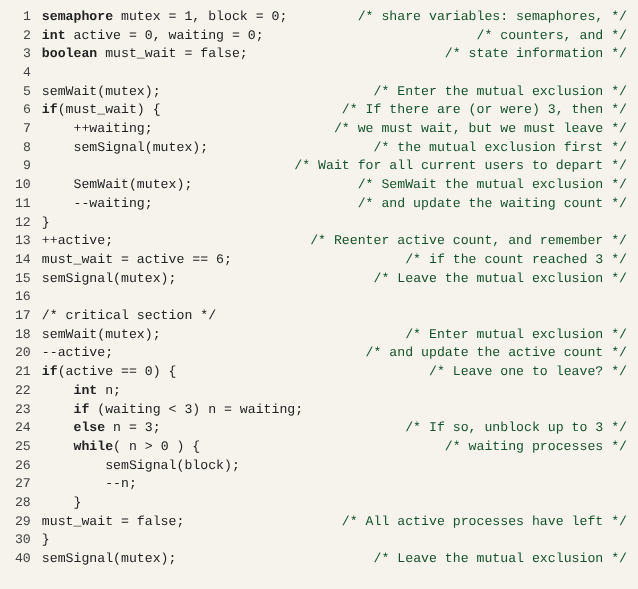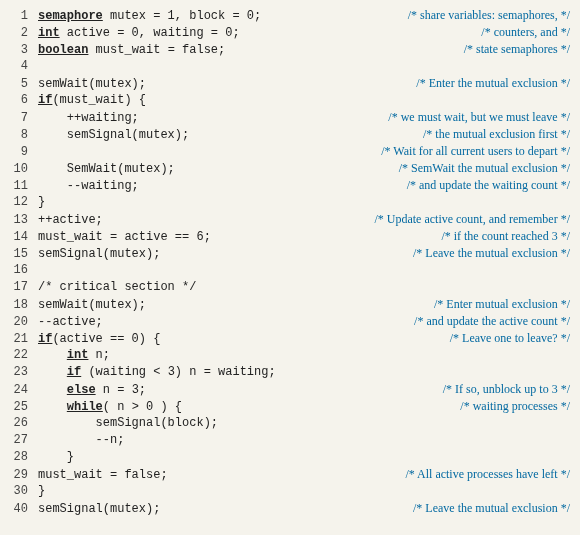--- a/index.html
+++ b/index.html
@@ -27,49 +27,47 @@
     text-align: right;
     color: #444;
     flex-shrink: 0;
     padding-right: 10px;
   }
   .code {
     flex: 0 0 auto;
   }
   .kw {
     font-weight: bold;
-    text-decoration: underline;
   }
   .spacer {
     flex: 1 1 auto;
   }
   .comment {
-    color: #0369a1;
+    color: #14532d;
     text-align: right;
     flex-shrink: 0;
-    font-family: Liberation Serif, serif;
   }
 </style>
 </head>
 <body>
 
 <div class="code-container" id="listing">
     <div class="line"><span class="lineno">1</span><span class="code"><span class="kw">semaphore</span><span> mutex = 1, block = 0;</span></span><span class="spacer"></span><span class="comment">/* share variables: semaphores, */</span></div>
     <div class="line"><span class="lineno">2</span><span class="code"><span class="kw">int</span><span> active = 0, waiting = 0;</span></span><span class="spacer"></span><span class="comment">/* counters, and */</span></div>
-    <div class="line"><span class="lineno">3</span><span class="code"><span class="kw">boolean</span><span> must_wait = false;</span></span><span class="spacer"></span><span class="comment">/* state semaphores */</span></div>
+    <div class="line"><span class="lineno">3</span><span class="code"><span class="kw">boolean</span><span> must_wait = false;</span></span><span class="spacer"></span><span class="comment">/* state information */</span></div>
     <div class="line"><span class="lineno">4</span><span class="code"><span></span></span><span class="spacer"></span></div>
     <div class="line"><span class="lineno">5</span><span class="code"><span>semWait(mutex);</span></span><span class="spacer"></span><span class="comment">/* Enter the mutual exclusion */</span></div>
-    <div class="line"><span class="lineno">6</span><span class="code"><span class="kw">if</span><span>(must_wait) {</span></span><span class="spacer"></span></div>
+    <div class="line"><span class="lineno">6</span><span class="code"><span class="kw">if</span><span>(must_wait) {</span></span><span class="spacer"></span><span class="comment">/* If there are (or were) 3, then */</span></div>
     <div class="line"><span class="lineno">7</span><span class="code"><span>    ++waiting;</span></span><span class="spacer"></span><span class="comment">/* we must wait, but we must leave */</span></div>
     <div class="line"><span class="lineno">8</span><span class="code"><span>    semSignal(mutex);</span></span><span class="spacer"></span><span class="comment">/* the mutual exclusion first */</span></div>
     <div class="line"><span class="lineno">9</span><span class="spacer"></span><span class="comment">/* Wait for all current users to depart */</span></div>
     <div class="line"><span class="lineno">10</span><span class="code"><span>    SemWait(mutex);</span></span><span class="spacer"></span><span class="comment">/* SemWait the mutual exclusion */</span></div>
     <div class="line"><span class="lineno">11</span><span class="code"><span>    --waiting;</span></span><span class="spacer"></span><span class="comment">/* and update the waiting count */</span></div>
     <div class="line"><span class="lineno">12</span><span class="code"><span>}</span></span><span class="spacer"></span></div>
-    <div class="line"><span class="lineno">13</span><span class="code"><span>++active;</span></span><span class="spacer"></span><span class="comment">/* Update active count, and remember */</span></div>
+    <div class="line"><span class="lineno">13</span><span class="code"><span>++active;</span></span><span class="spacer"></span><span class="comment">/* Reenter active count, and remember */</span></div>
     <div class="line"><span class="lineno">14</span><span class="code"><span>must_wait = active == 6;</span></span><span class="spacer"></span><span class="comment">/* if the count reached 3 */</span></div>
     <div class="line"><span class="lineno">15</span><span class="code"><span>semSignal(mutex);</span></span><span class="spacer"></span><span class="comment">/* Leave the mutual exclusion */</span></div>
     <div class="line"><span class="lineno">16</span><span class="code"><span></span></span><span class="spacer"></span></div>
     <div class="line"><span class="lineno">17</span><span class="code"><span>/* critical section */</span></span><span class="spacer"></span></div>
     <div class="line"><span class="lineno">18</span><span class="code"><span>semWait(mutex);</span></span><span class="spacer"></span><span class="comment">/* Enter mutual exclusion */</span></div>
     <div class="line"><span class="lineno">20</span><span class="code"><span>--active;</span></span><span class="spacer"></span><span class="comment">/* and update the active count */</span></div>
     <div class="line"><span class="lineno">21</span><span class="code"><span class="kw">if</span><span>(active == 0) {</span></span><span class="spacer"></span><span class="comment">/* Leave one to leave? */</span></div>
     <div class="line"><span class="lineno">22</span><span class="code"><span>    </span><span class="kw">int</span><span> n;</span></span><span class="spacer"></span></div>
     <div class="line"><span class="lineno">23</span><span class="code"><span>    </span><span class="kw">if</span><span> (waiting &lt; 3) n = waiting;</span></span><span class="spacer"></span></div>
     <div class="line"><span class="lineno">24</span><span class="code"><span>    </span><span class="kw">else</span><span> n = 3;</span></span><span class="spacer"></span><span class="comment">/* If so, unblock up to 3 */</span></div>

